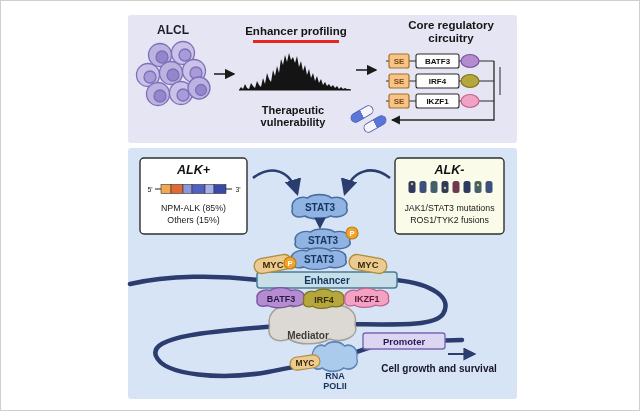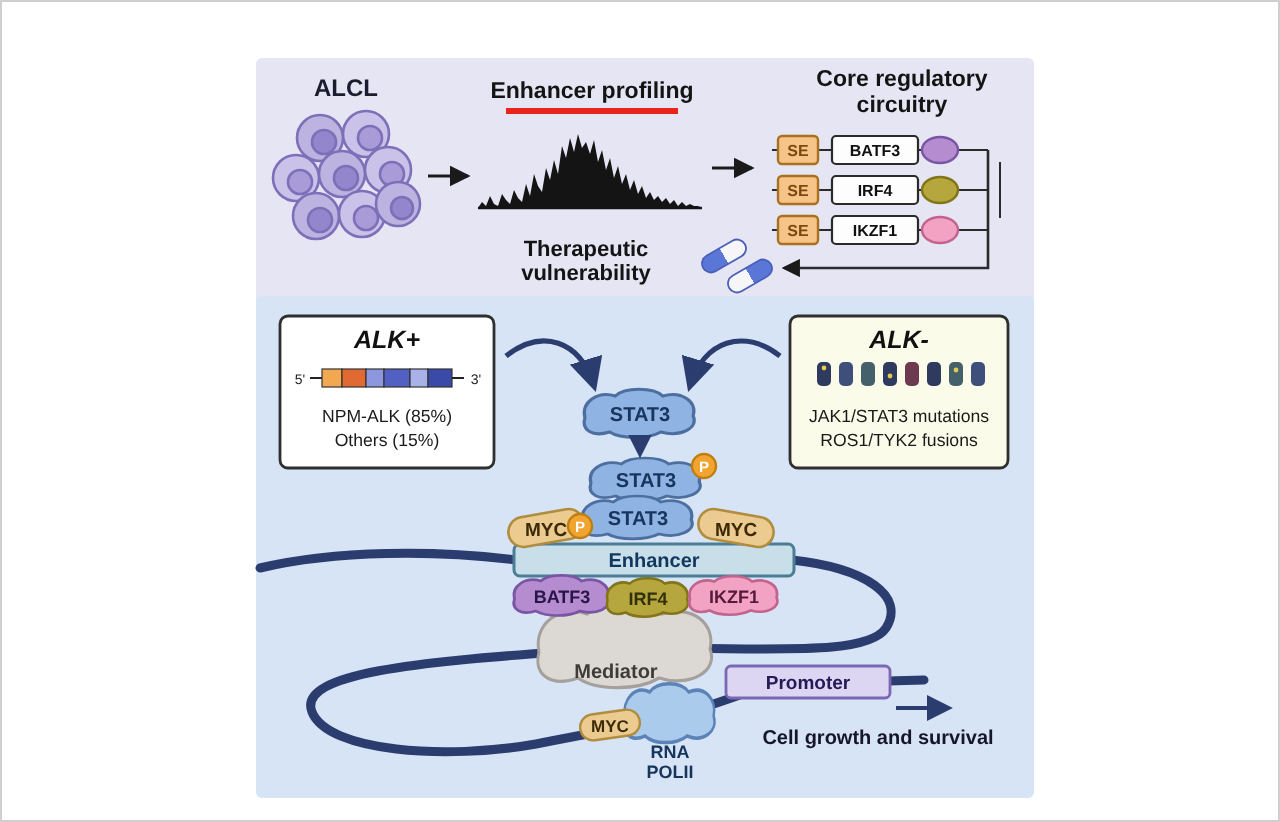--- a/index.html
+++ b/index.html
@@ -2,21 +2,21 @@
 <html><head>
 <meta charset="utf-8">
 <style>
   html,body { margin:0; padding:0; background:#ffffff; }
   .canvas {
     position:relative; width:640px; height:411px; background:#ffffff;
     border:1px solid #cfcfcf; box-sizing:border-box; overflow:hidden;
     font-family:"Liberation Sans", sans-serif;
   }
   .panel { position:absolute; left:127px; width:389px; border-radius:3px; }
-  .panel.top    { top:28px;  height:128px; background:#e6e5f4;text-align:center; }
+  .panel.top    { top:14px;  height:128px; background:#e6e5f4;text-align:center; }
   .panel.bottom { top:147px; height:251px; background:#d7e4f6; }
   svg { display:block; overflow:visible; }
   text { font-family:"Liberation Sans", sans-serif; }
 </style>
 </head>
 <body>
 
 <div class="canvas">
 
   <div class="panel top">

